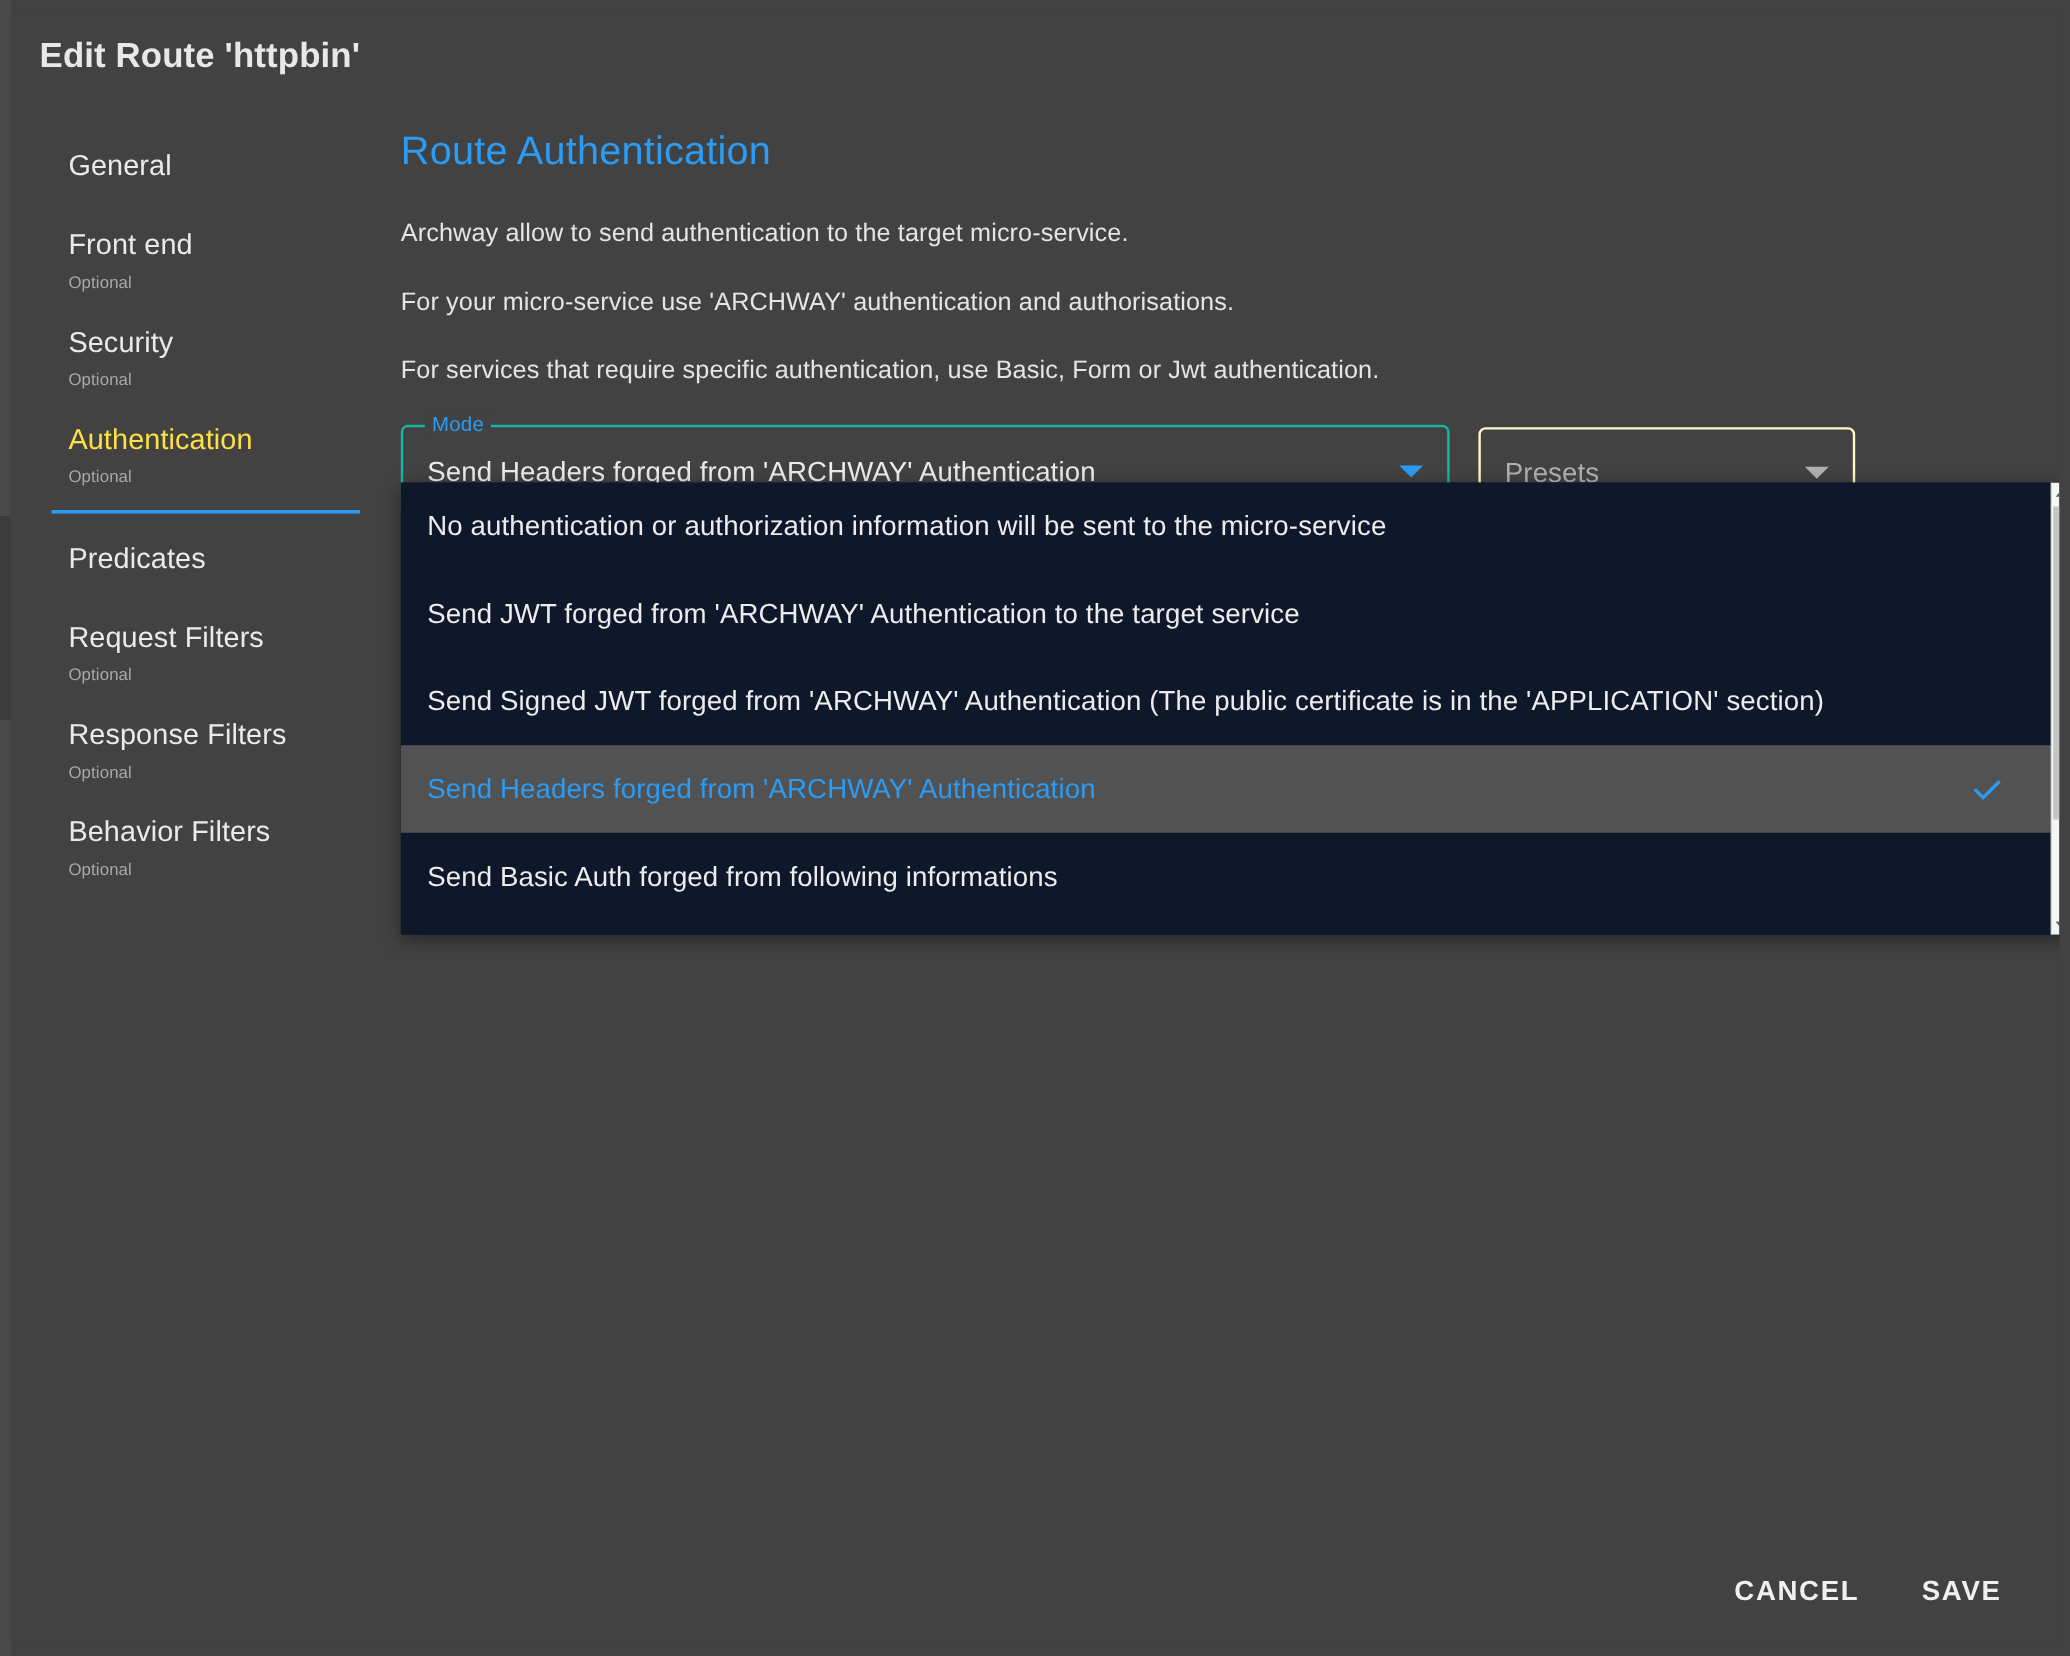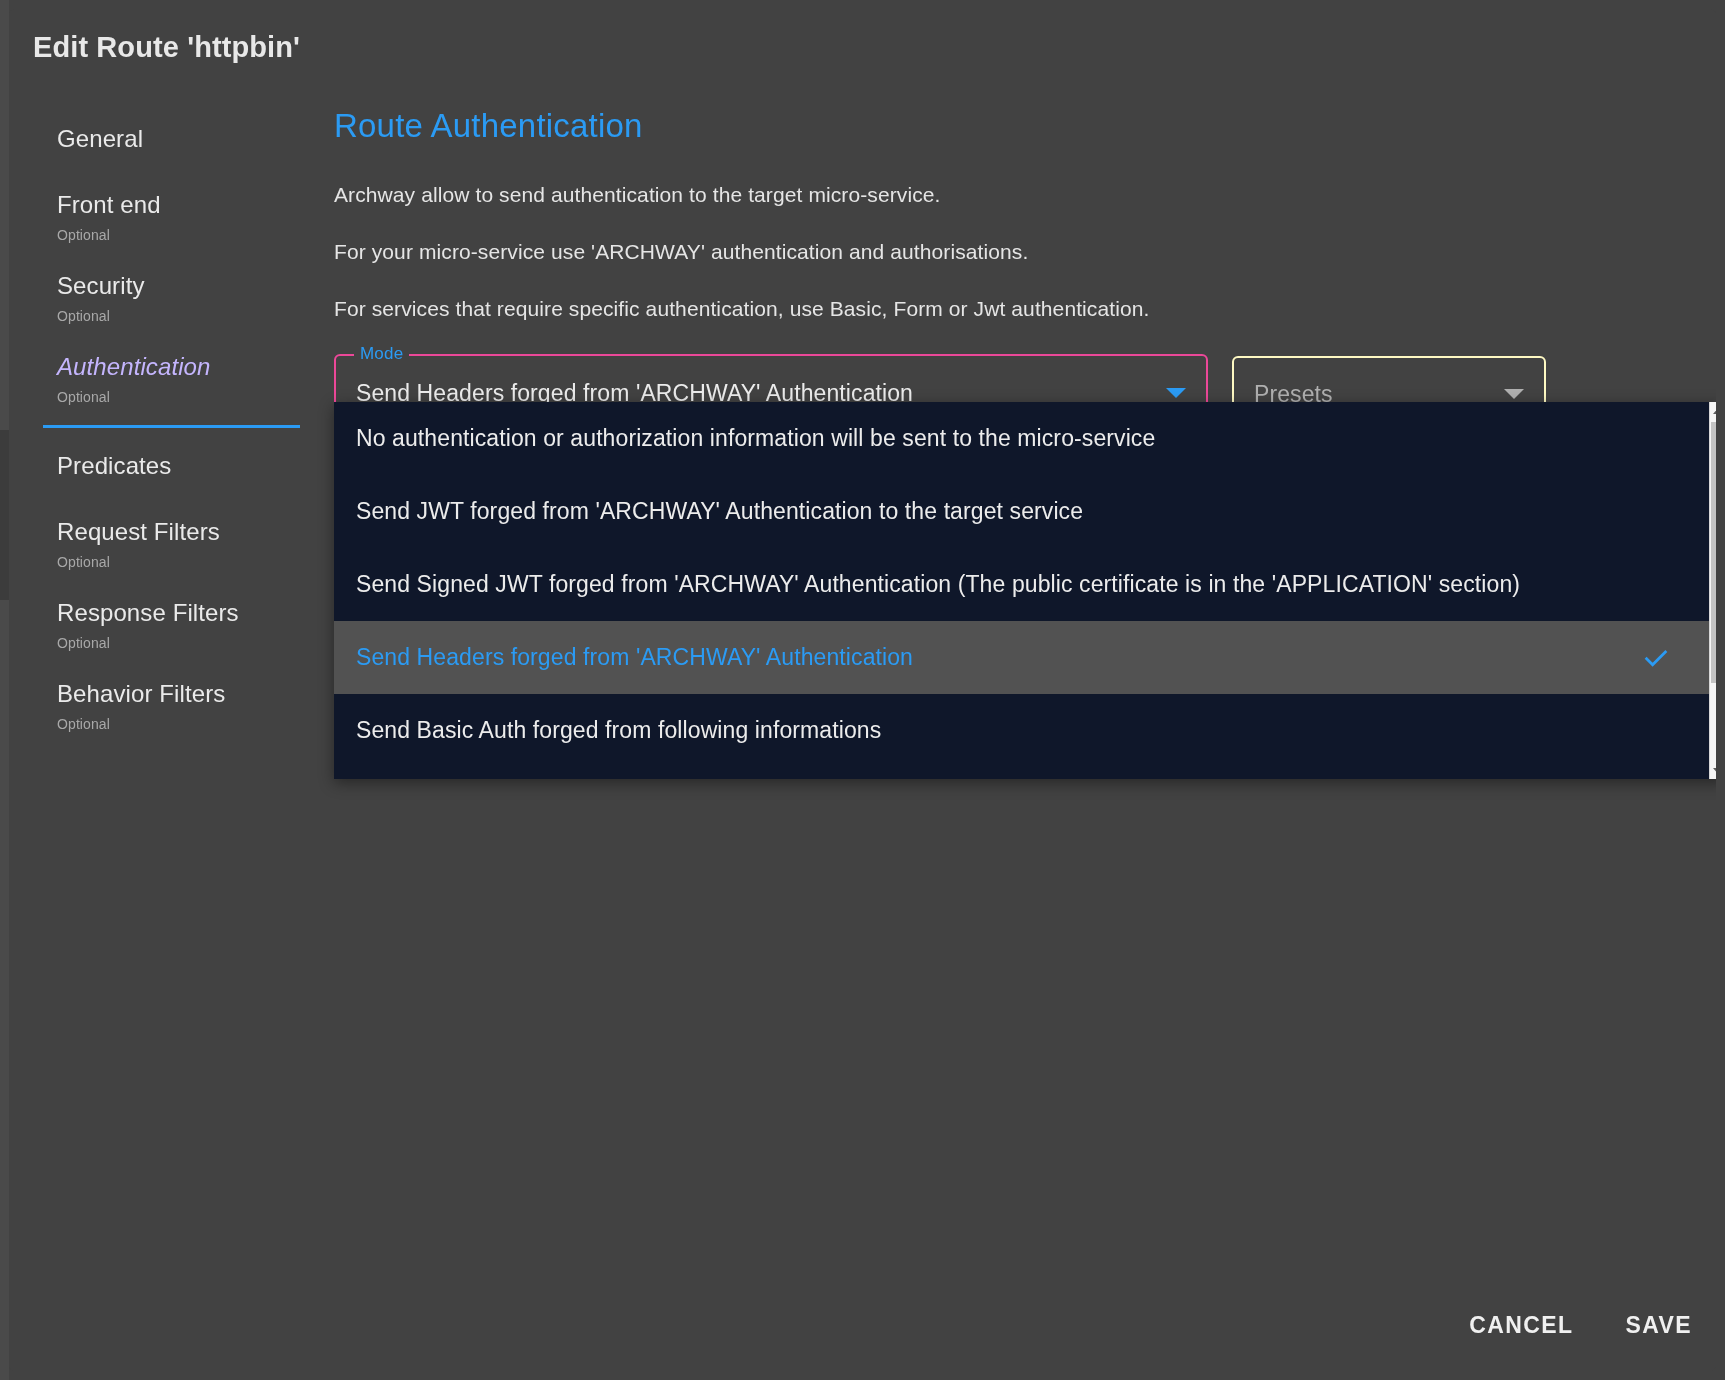--- a/index.html
+++ b/index.html
@@ -62,21 +62,21 @@
     padding: 0 0 0 22px;
     margin-bottom: 0;
     cursor: pointer;
   }
   .nav-label {
     font-size: 24px;
     color: #eaeaea;
     line-height: 30px;
     letter-spacing: 0.1px;
   }
-  .nav-item.active .nav-label { color: #c4b5fd; font-style: italic; }
+  .nav-item.active .nav-label { color: #fde047; }
   .nav-sub {
     font-size: 14px;
     color: #a8a8a8;
     line-height: 24px;
     letter-spacing: 0.1px;
     margin-top: 3px;
   }
   .nav-underline {
     position: absolute;
     left: 8px;
@@ -113,21 +113,21 @@
   .field-row {
     position: relative;
     margin-left: 9px;
     height: 80px;
   }
   .mode-field {
     position: absolute;
     left: 0; top: 0;
     width: 874px;
     height: 78px;
-    border: 2px solid #ec4899;
+    border: 2px solid #14b8a6;
     border-radius: 6px;
     box-sizing: border-box;
     cursor: pointer;
   }
   .mode-legend {
     position: absolute;
     left: 18px;
     top: -12px;
     background: #424242;
     padding: 0 6px;
@@ -268,21 +268,21 @@
     left: 1px;
     top: 20px;
     width: 14px;
     height: 261px;
     background: #c4c4c4;
   }
 
   
   .footer-actions {
     position: absolute;
-    right: 6px;
+    right: 30px;
     bottom: 20px;
     display: flex;
     align-items: flex-start;
     gap: 16px;
   }
   .text-button {
     background: none;
     border: none;
     color: #f0f0f0;
     font-family: "Liberation Sans", sans-serif;

